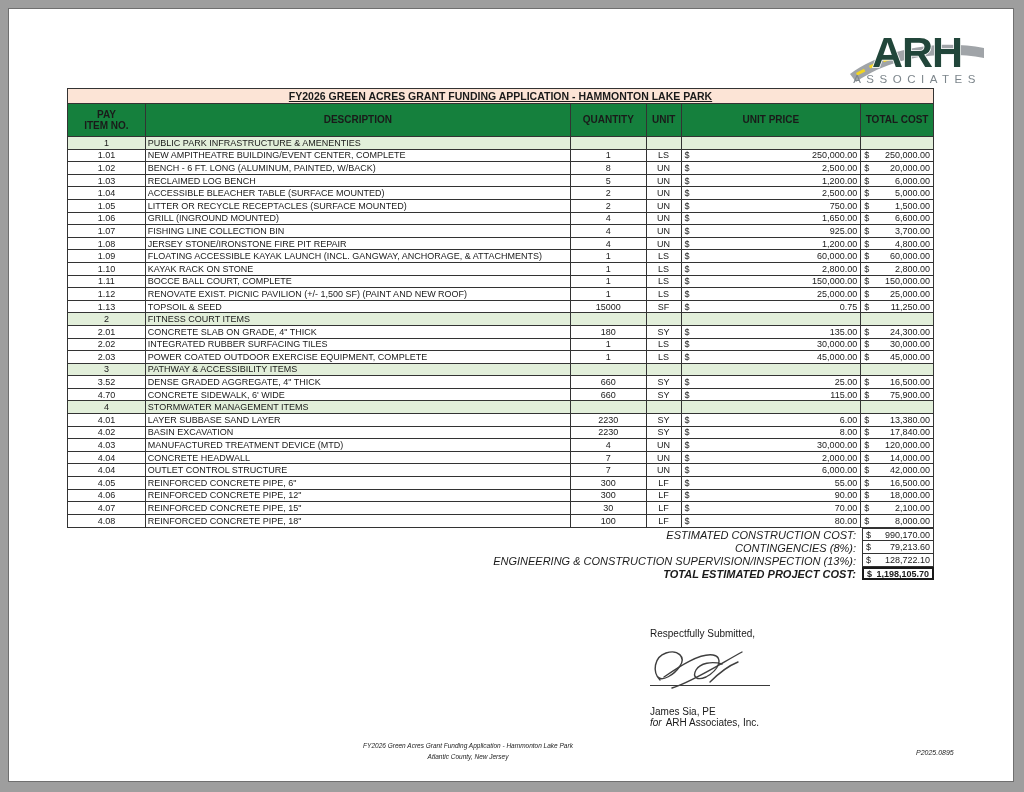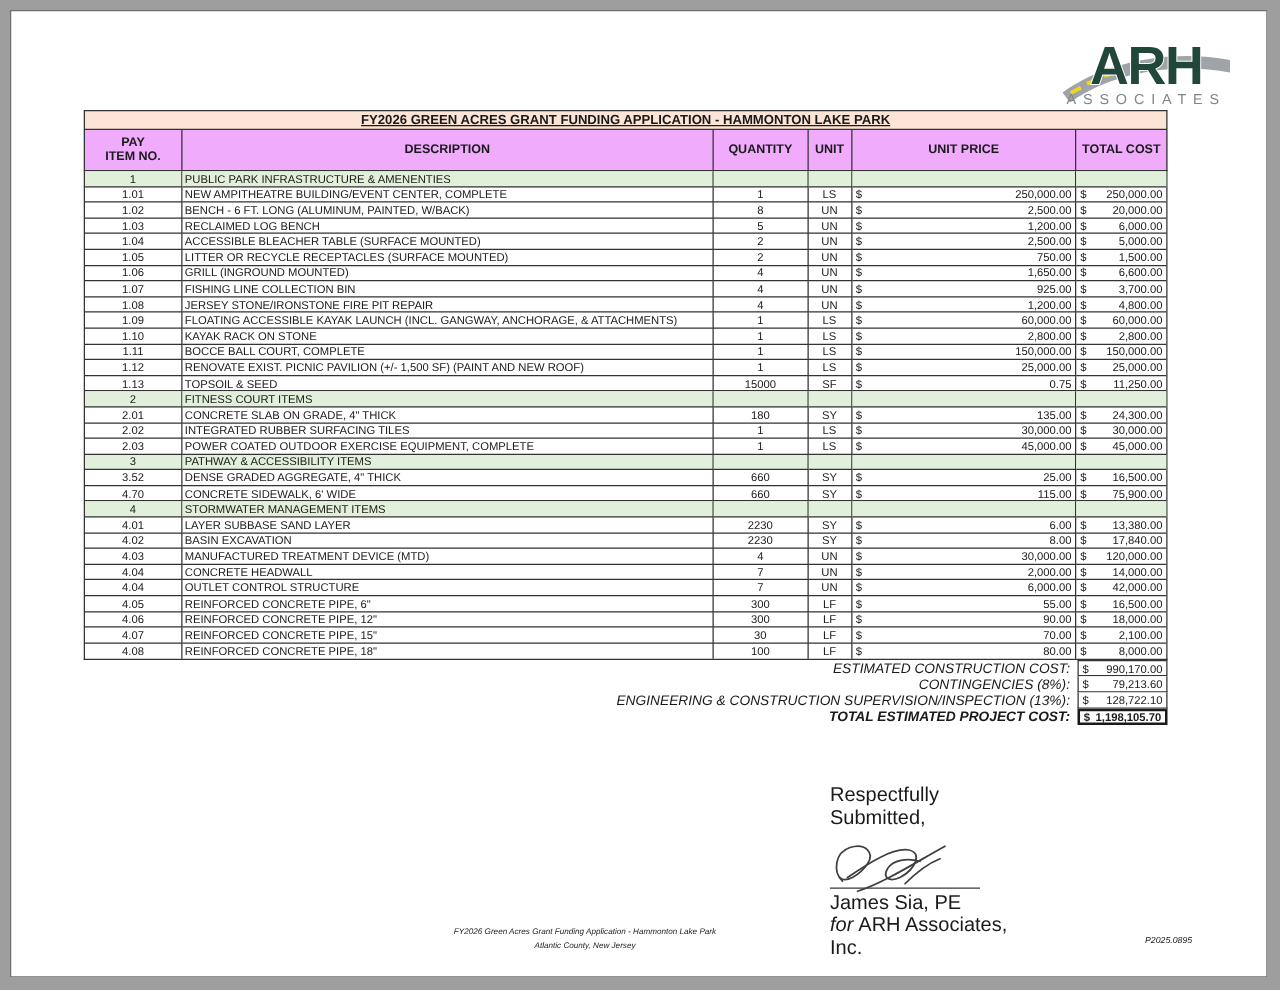--- a/index.html
+++ b/index.html
@@ -21,21 +21,21 @@
   
   .est-table { position:absolute; left:67px; top:88px; width:867px; box-sizing:border-box; }
   .t-title {
     height:16px; background:#fce4d6;
     border:1.5px solid #333; border-bottom:1px solid #333;
     display:flex; align-items:center; justify-content:center;
     font-size:10.5px; font-weight:bold; box-sizing:border-box;
   }
   .t-title span { text-decoration:underline; }
   .t-head {
-    display:flex; background:#f0abfc; height:33px;
+    display:flex; background:#15803d; height:33px;
     border:1.5px solid #333; border-top:none; box-sizing:border-box;
   }
   .t-head .cell {
     display:flex; align-items:center; justify-content:center;
     font-weight:bold; font-size:10px; text-align:center; line-height:1.15;
     border-right:1px solid #333; box-sizing:border-box;
   }
   .t-head .cell:last-child { border-right:none; }
   .t-body { border:1.5px solid #333; border-top:none; box-sizing:border-box; }
   .t-row { display:flex; height:12.6px; font-size:9px; box-sizing:border-box; }
@@ -65,24 +65,24 @@
   .tot-value {
     width:72px; box-sizing:border-box; padding:0 3px;
     display:flex; align-items:center; justify-content:space-between;
     font-size:9px; border:1px solid #333; border-top:none; background:#fff;
   }
   .tot-row:first-child .tot-value { border-top:1px solid #333; }
   .tot-row.bold .tot-label { font-weight:bold; }
   .tot-row.bold .tot-value { font-weight:bold; border:2px solid #1a1a1a; }
 
   
-  .sig-block { position:absolute; left:664px; top:628px; width:160px; font-size:16px; }
+  .sig-block { position:absolute; left:650px; top:628px; width:160px; font-size:10px; }
   .sig-svg { display:block; margin-top:5px; }
   .sig-line { width:120px; border-top:1.5px solid #3a3a3a; margin-top:-5px; }
-  .sig-name { margin-top:3px; }
+  .sig-name { margin-top:20px; }
   .sig-co i { margin-right:4px; }
 
   
   .footer-center {
     position:absolute; left:318px; top:740px; width:300px; text-align:center;
     font-size:6.5px; font-style:italic; line-height:11px; color:#222;
   }
   .footer-right {
     position:absolute; left:916px; top:749px;
     font-size:7px; font-style:italic; color:#222;

